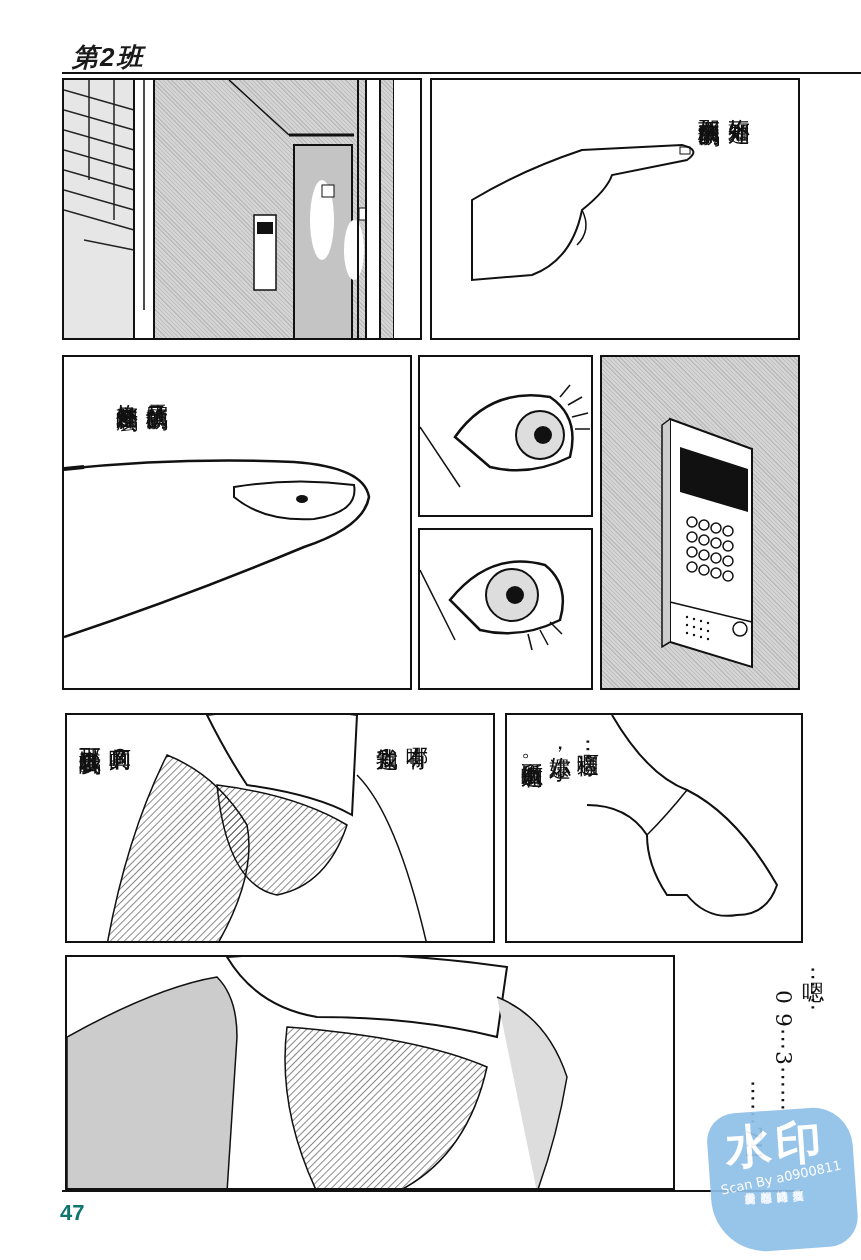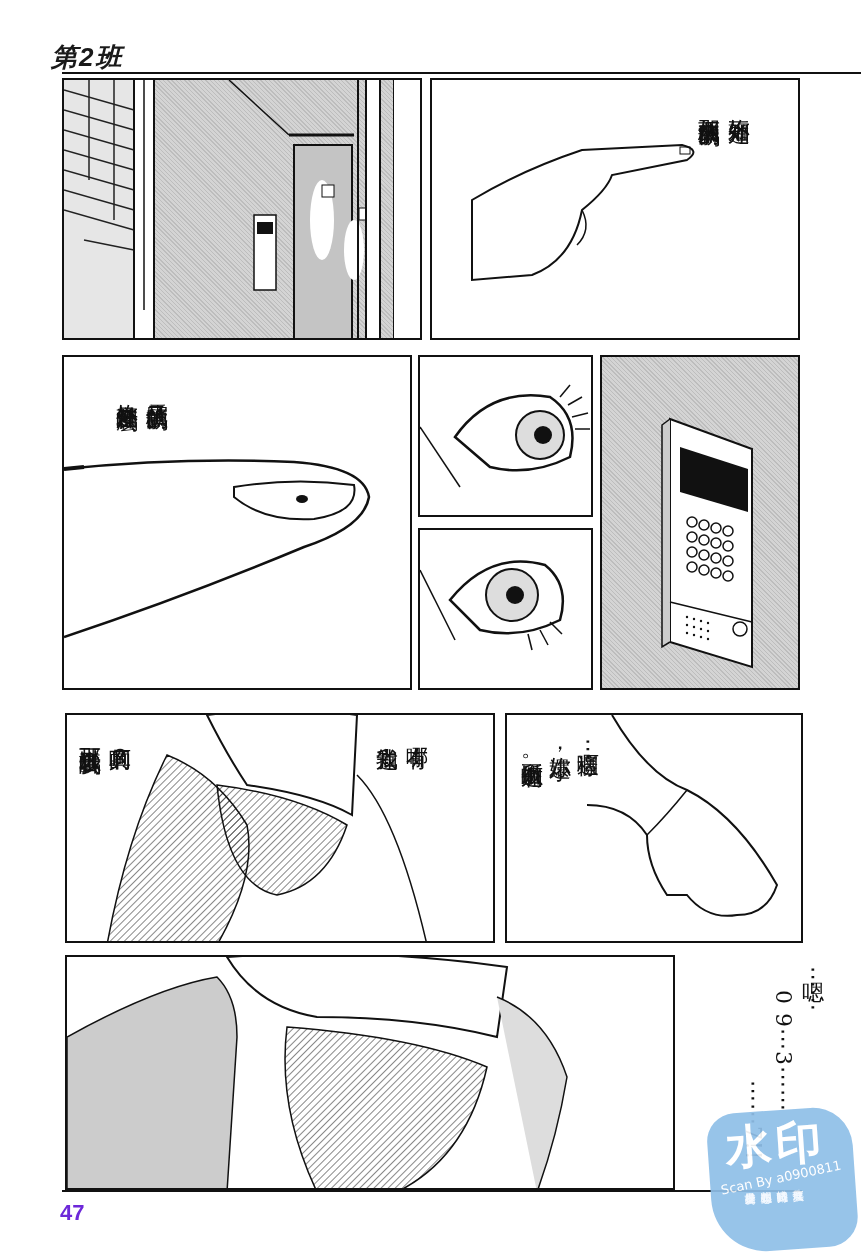--- a/index.html
+++ b/index.html
@@ -1,22 +1,22 @@
 <!DOCTYPE html>
 <html><head>
 <meta charset="utf-8">
 <style>
   html,body{margin:0;padding:0;background:#fff;}
   body{width:861px;height:1260px;position:relative;overflow:hidden;font-family:"DejaVu Sans",sans-serif;color:#111;}
-  .chapter{position:absolute;left:51px;top:40px;font-family:"Liberation Sans",sans-serif;font-weight:bold;font-style:italic;font-size:26px;color:#1a1a1a;letter-spacing:2px;}
+  .chapter{position:absolute;left:72px;top:40px;font-family:"Liberation Sans",sans-serif;font-weight:bold;font-style:italic;font-size:26px;color:#1a1a1a;letter-spacing:2px;}
   .panel{position:absolute;border:2px solid #111;background:#fff;overflow:hidden;box-sizing:border-box;}
   .vtext{position:absolute;writing-mode:vertical-rl;font-family:"DejaVu Serif",serif;font-size:22px;line-height:30px;color:#111;letter-spacing:1px;white-space:pre;}
   .screen{background:
     repeating-linear-gradient(45deg,#bdbdbd 0 1px,#d4d4d4 1px 3px);}
-  .pagenum{position:absolute;left:60px;top:1200px;font-family:"Liberation Sans",sans-serif;font-weight:bold;font-size:22px;color:#6d28d9;}
+  .pagenum{position:absolute;left:60px;top:1200px;font-family:"Liberation Sans",sans-serif;font-weight:bold;font-size:22px;color:#0f766e;}
   .hline{position:absolute;background:#111;}
   .watermark{position:absolute;left:710px;top:1110px;width:145px;height:140px;background:#8fbfe8;border-radius:28px 40px 30px 55px;transform:rotate(-4deg);opacity:.92;color:#fff;overflow:hidden;}
   .wm-title{position:absolute;left:18px;top:4px;font-size:46px;font-weight:bold;font-family:"DejaVu Sans",sans-serif;letter-spacing:4px;}
   .wm-scan{position:absolute;left:10px;top:60px;font-size:13px;font-family:"DejaVu Sans",sans-serif;transform:rotate(-8deg);white-space:nowrap;}
   .wm-poem{position:absolute;left:30px;top:72px;writing-mode:vertical-rl;font-size:11px;line-height:16px;color:#f4f9ff;white-space:pre;}
   svg{position:absolute;left:0;top:0;}
 </style>
 </head>
 <body>
 

